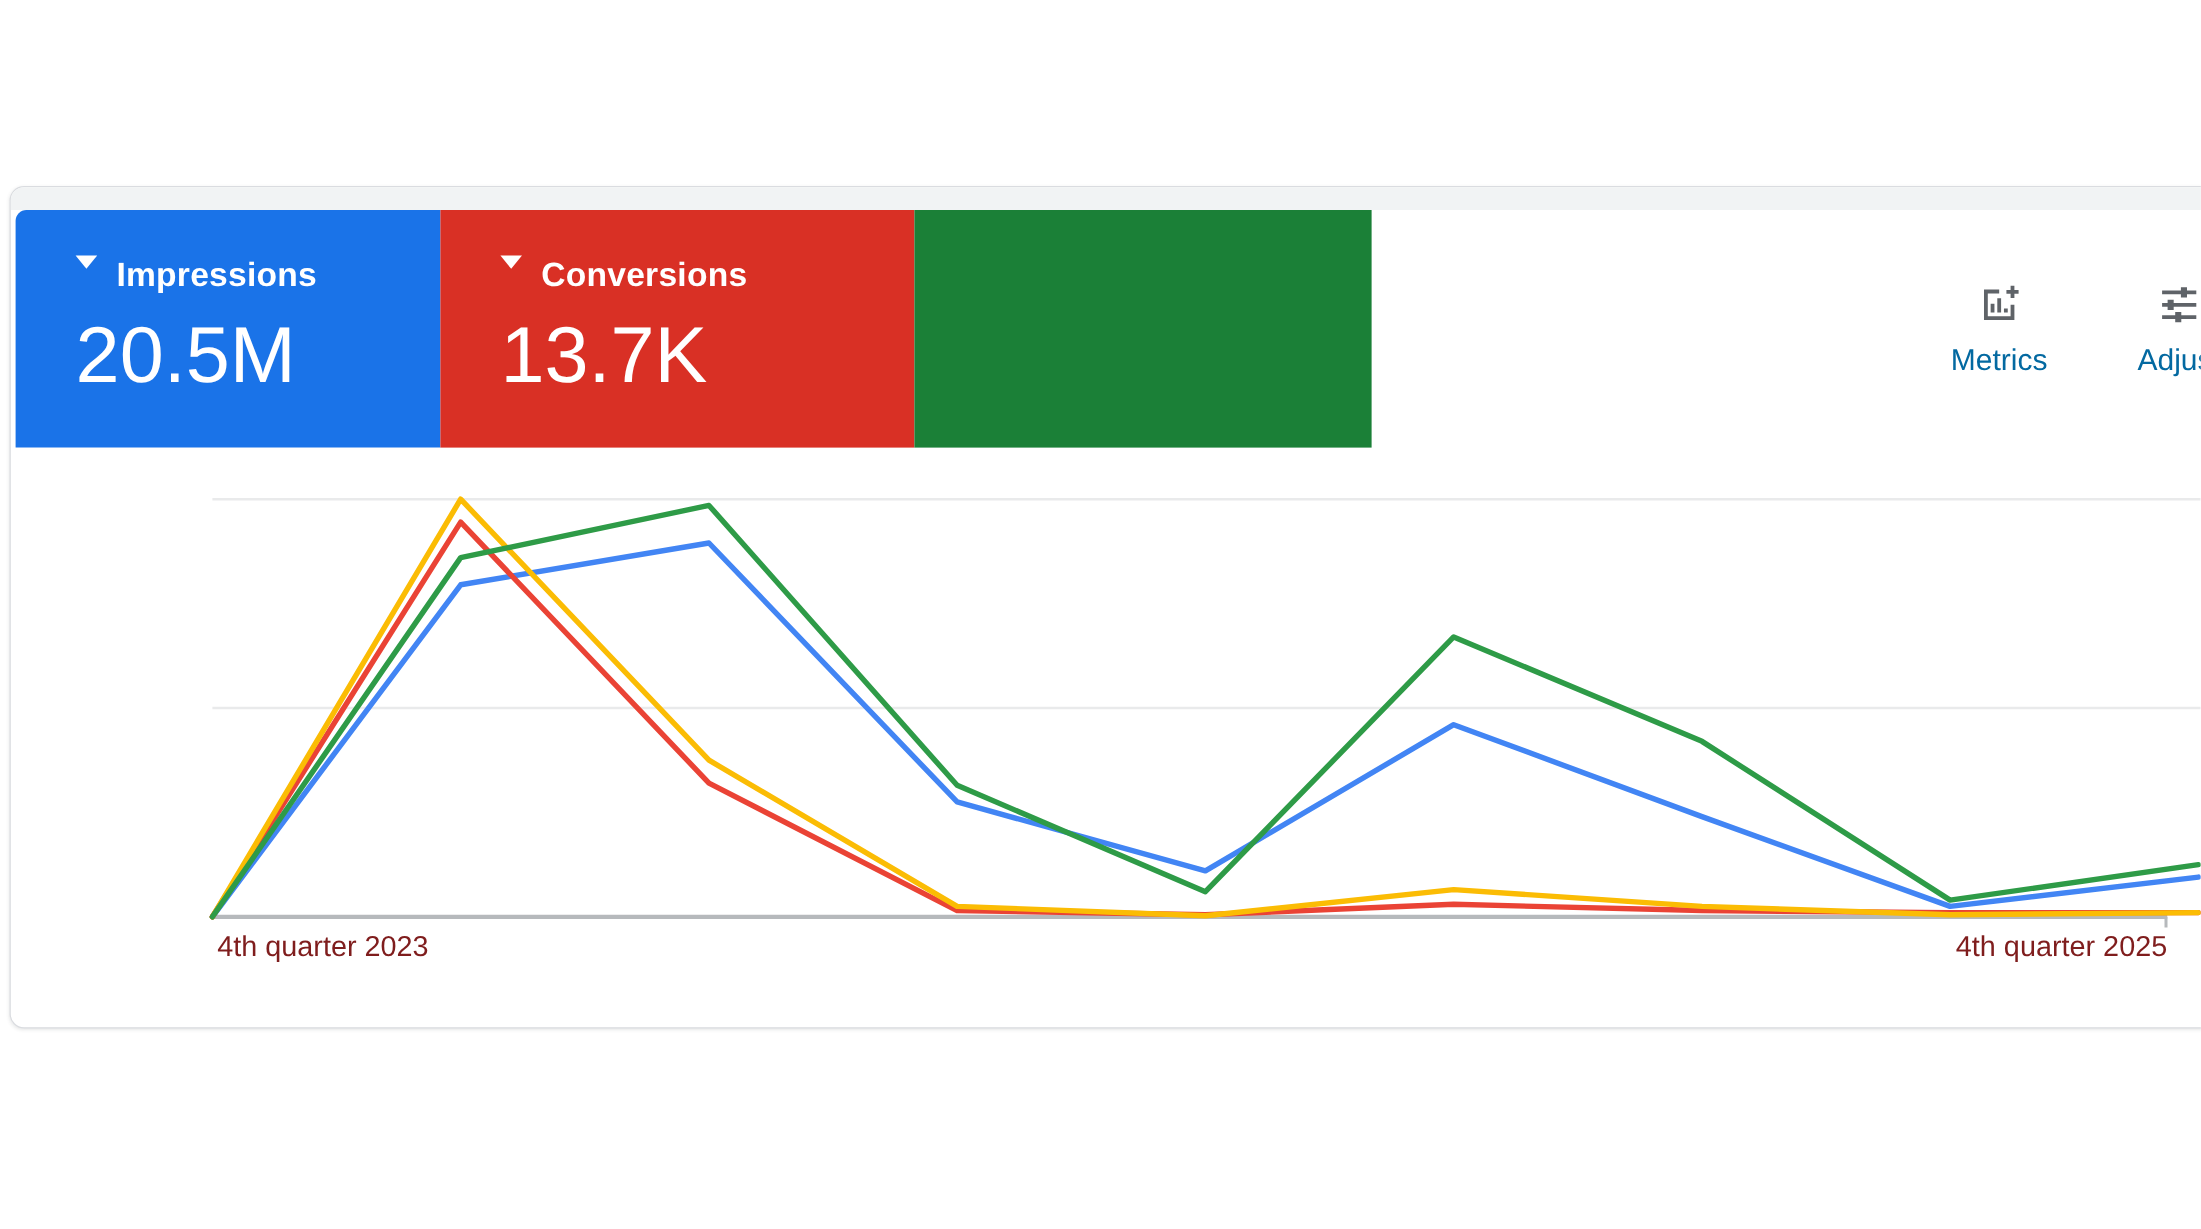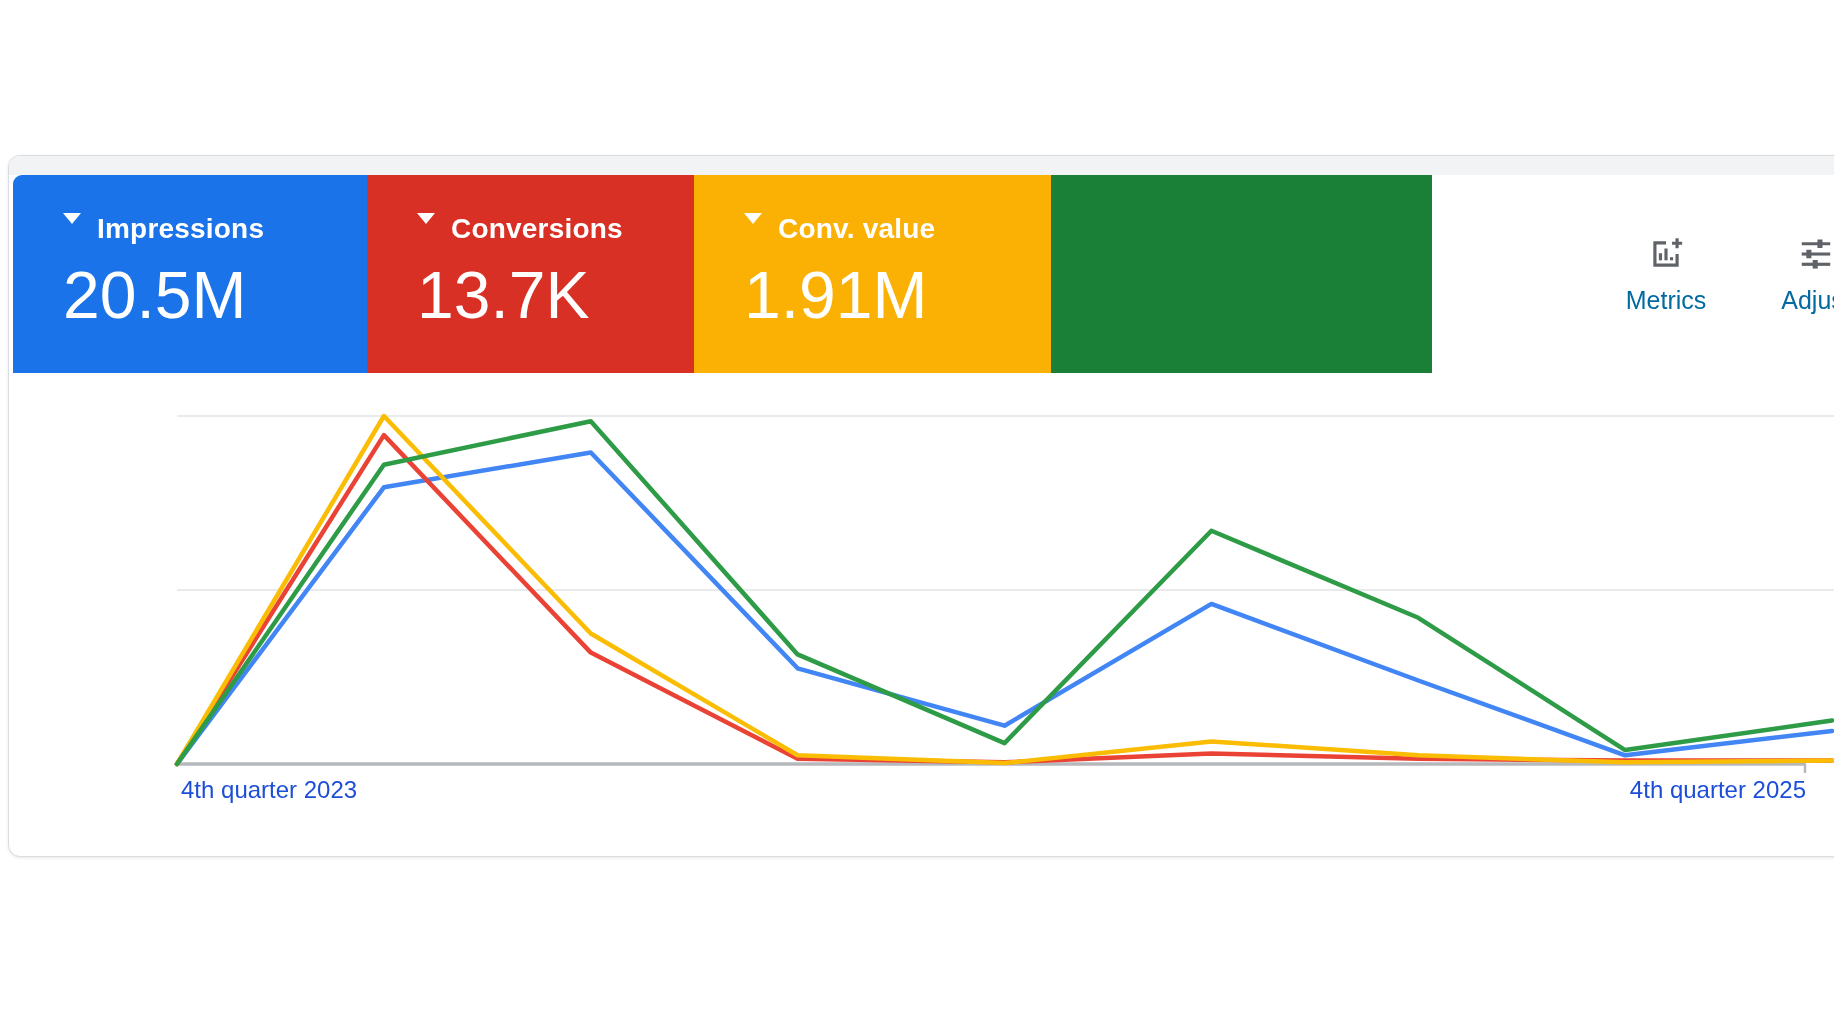--- a/index.html
+++ b/index.html
@@ -86,53 +86,46 @@
   #chart-svg {
     position: absolute;
     left: 0; top: 0;
     pointer-events: none;
   }
   .axis-label {
     position: absolute;
     top: 778px;
     font-size: 24px;
     line-height: 24px;
-    color: #1d4ed8;
+    color: #7f1d1d;
     white-space: nowrap;
   }
   #axis-label-first { left: 181px; }
   #axis-label-last  { right: 28px; }
 </style>
 </head>
 <body>
 
 <div class="chart-card">
   <div class="card-top-strip"></div>
 
   <div class="chips-row">
     <div class="chip first" style="width: 354px; background: rgb(26, 115, 232);">
       <div class="chip-label-row">
         <span class="tri"></span>
         <span class="chip-label">Impressions</span>
       </div>
       <div class="chip-value">20.5M</div>
     </div>
-    <div class="chip" style="width: 327px; background: rgb(217, 48, 37);">
+    <div class="chip" style="width: 395px; background: rgb(217, 48, 37);">
       <div class="chip-label-row">
         <span class="tri"></span>
         <span class="chip-label">Conversions</span>
       </div>
       <div class="chip-value">13.7K</div>
-    </div>
-    <div class="chip" style="width: 357px; background: rgb(251, 177, 4);">
-      <div class="chip-label-row">
-        <span class="tri"></span>
-        <span class="chip-label">Conv. value</span>
-      </div>
-      <div class="chip-value">1.91M</div>
     </div>
     <div class="chip" style="width: 381px; background: rgb(27, 128, 55);">
     </div>
   </div>
 
   <div class="tool-btn" id="metrics-btn">
     <svg class="ticon" viewBox="0 0 24 24">
       <g fill="none" stroke="#5f6368" stroke-width="2">
         <path d="M19 12 V19 H5 V5 H12"></path>
         <path d="M8.5 16 V11.5"></path>

